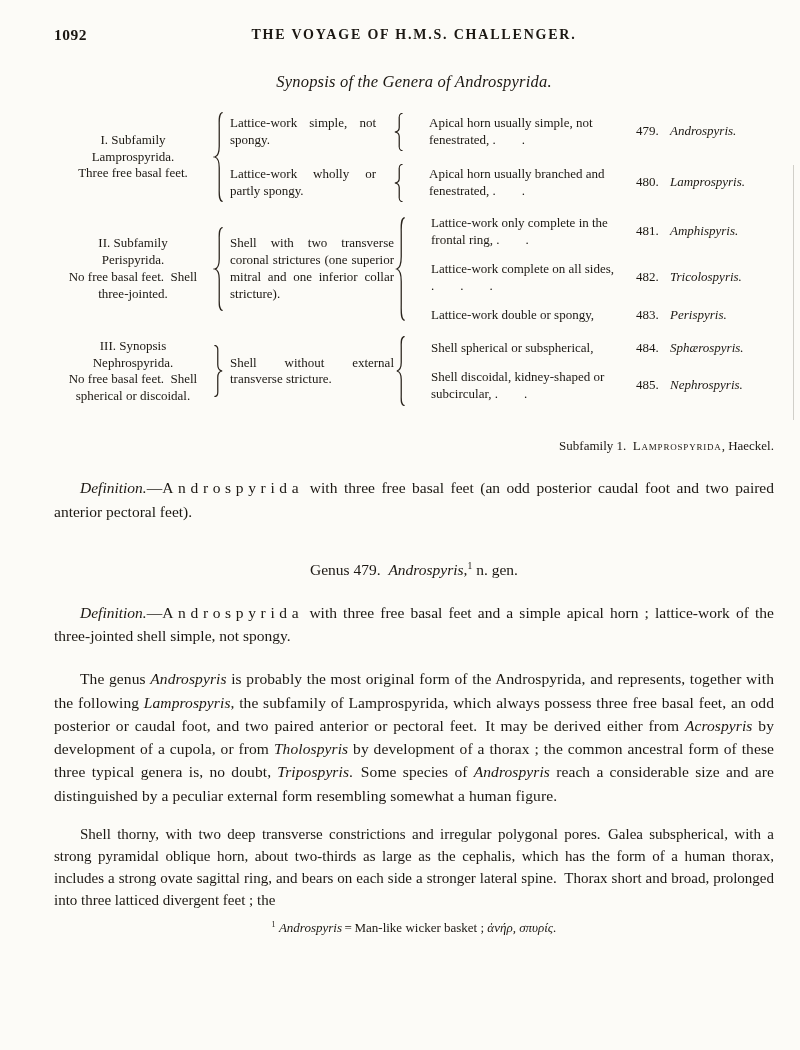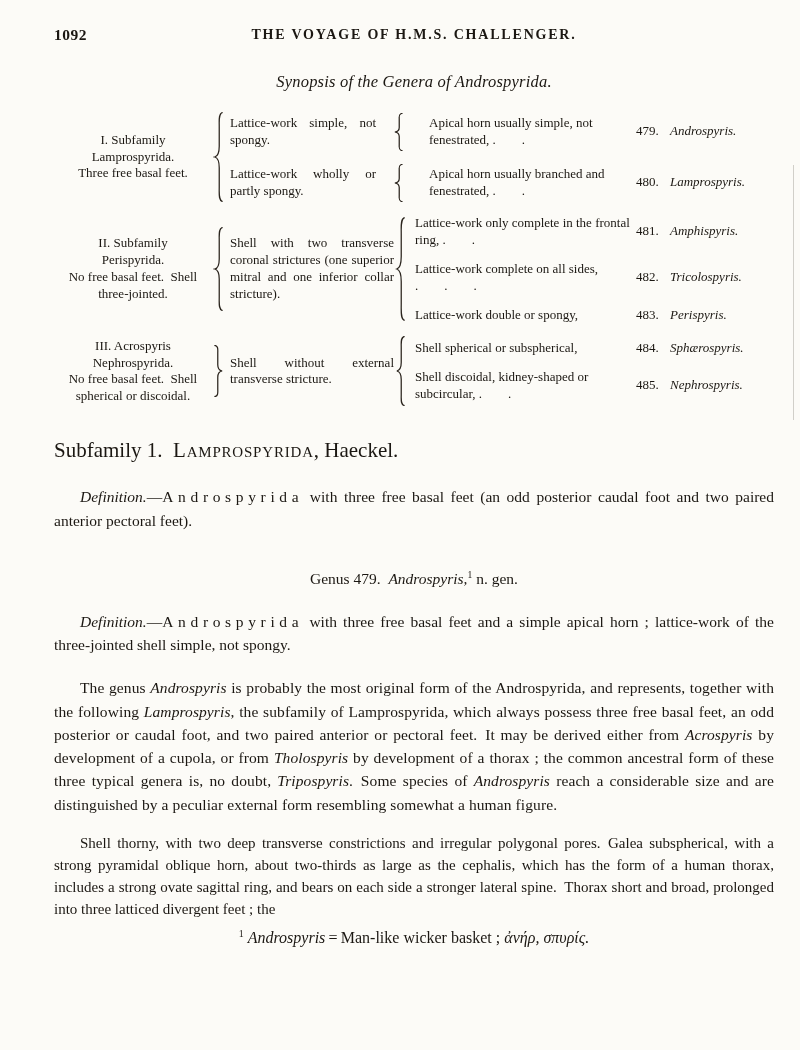--- a/index.html
+++ b/index.html
@@ -35,36 +35,36 @@
   .bh104 svg { height:104px; }
   .bh52 svg { height:52px; }
   .bh72 svg { height:70px; }
 
   .options { flex:1; display:flex; flex-direction:column; row-gap:13px; }
   .opt-row { display:flex; align-items:center;gap:16px; }
   .cond { width:146px; flex:none; padding-left:5px; text-align:justify; }
   .result { flex:1; padding-left:8px; }
   .middle { width:164px; flex:none; padding-left:5px; text-align:justify; }
   .results { flex:1; display:flex; flex-direction:column; row-gap:12px; }
-  .res-row { display:flex; align-items:center; }
+  .res-row { display:flex; align-items:center;margin-left:16px; }
   .res-text { flex:1; padding-left:8px; }
   .numname { width:138px; flex:none; display:flex; align-items:center; }
   .num { width:34px; flex:none; }
   .genus { font-style:italic; }
 
   
-  .subfam { margin:32px 0 0; text-align:left; font-weight:normal; font-size:21px; }
+  .subfam { margin:32px 0 0; text-align:right; font-weight:normal; font-size:13px; }
   .sc { font-variant:small-caps; letter-spacing:0.8px; }
   .body { font-size:15.5px; line-height:1.5; text-align:justify; margin:0; }
   .def { margin-top:22px; text-indent:26px; }
   .genus-head { margin:38px 0 0; text-align:center; font-weight:normal; font-size:15.5px; }
   .main-para { margin-top:20px; text-indent:26px; letter-spacing:0.1px; }
   .species { margin:26px 0 0 28px; font-weight:normal; font-size:15.5px; }
   .desc { margin-top:16px; text-indent:26px; line-height:1.47; font-size:15px; }
-  .footnote { margin-top:9px; text-align:center; font-size:16px; }
+  .footnote { margin-top:9px; text-align:center; font-size:13px; }
   sup { font-size:0.62em; vertical-align:super; line-height:0; }
   .spaced { letter-spacing:0.3em; }
   .scan-edge { position:absolute; right:6px; top:165px; height:255px; width:1px; background:rgba(60,50,40,0.22); }
 </style>
 </head>
 <body>
 
 <div class="page">
   <div class="scan-edge"></div>
 
@@ -156,21 +156,21 @@
           <div class="numname">
             <span class="num">483.</span>
             <span class="genus">Perispyris.</span>
           </div>
         </div>
       </div>
     </div>
 
     <div class="group">
       <div class="glabel">
-        <div>III. Acrospyris</div>
+        <div>III. Synopsis</div>
         <div>Nephrospyrida.</div>
         <div>No free basal feet. Shell</div>
         <div>spherical or discoidal.</div>
       </div>
       <div class="brace close bh52">
         <svg viewBox="0 0 12 100" preserveAspectRatio="none">
             <path d="M10.5 0.5 C6 1.5 6.8 9 6.8 16 L6.8 38 C6.8 46 5.5 49 2 50 C5.5 51 6.8 54 6.8 62 L6.8 84 C6.8 91 6 98.5 10.5 99.5" fill="none" stroke="currentColor" stroke-width="1.25" vector-effect="non-scaling-stroke"></path>
           </svg>
       </div>
       <div class="middle">Shell without external transverse stricture.</div>

